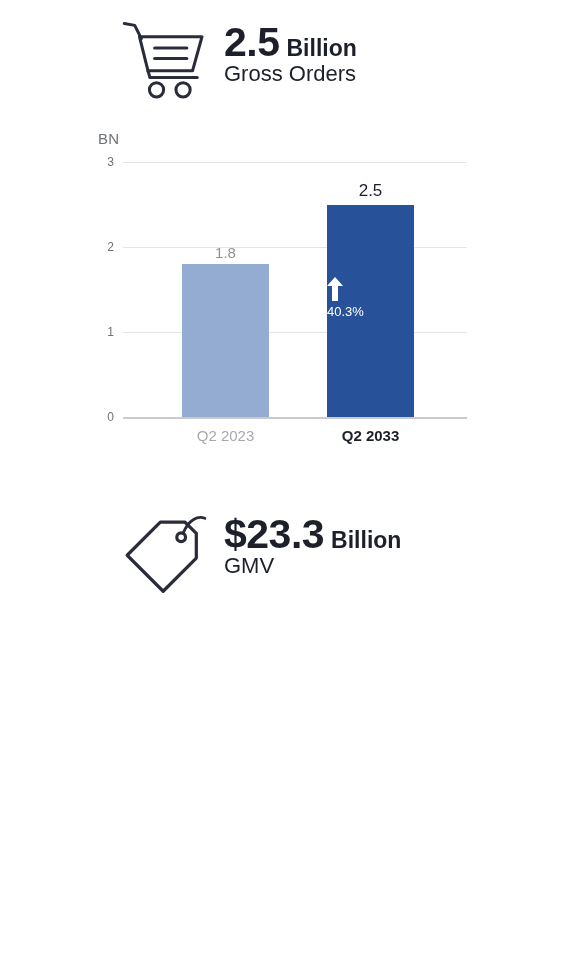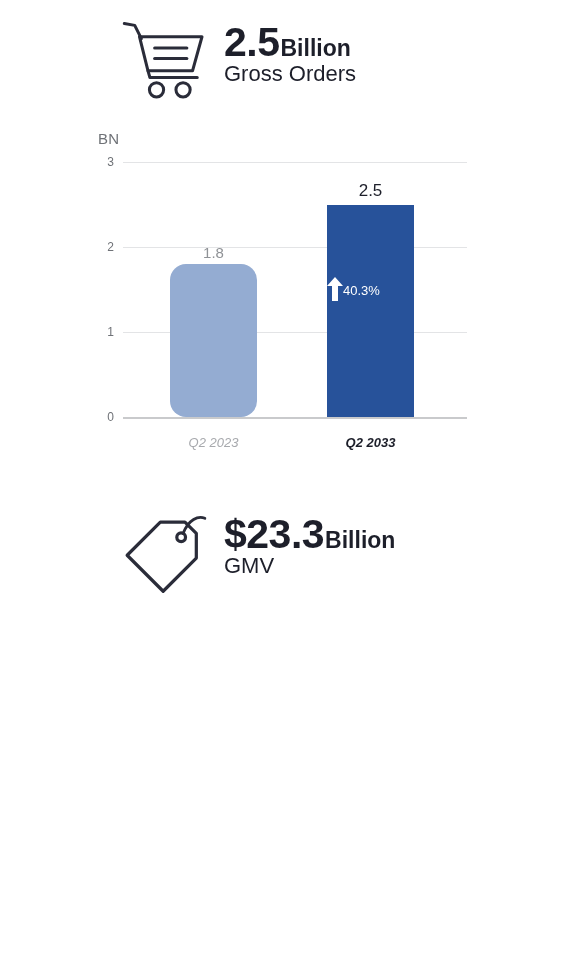--- a/index.html
+++ b/index.html
@@ -62,21 +62,21 @@
     font-size: 41px;
     font-weight: 700;
     letter-spacing: -0.5px;
     line-height: 1;
     color: #1d1f2a;
   }
   .kpi-unit {
     font-size: 23px;
     font-weight: 700;
     line-height: 1;
-    margin-left: 1px;
+    margin-left: 7px;
     color: #1d1f2a;
   }
   .kpi-sub {
     font-size: 22px;
     font-weight: 400;
     line-height: 1;
     margin-top: 0;
     color: #1d1f2a;
   }
 
@@ -149,46 +149,45 @@
     bottom: 100%;
     margin-bottom: 4px;
     font-size: 17px;
   }
 
   .growth {
     position: absolute;
     left: 0;
     width: 100%;
     display: flex;
-    flex-direction: row;
-    align-items: center;
+    flex-direction: column;
+    align-items: flex-start;
     color: #ffffff;
   }
   #chart-orders .growth { top: 72px; }
   .growth-arrow {
     width: 16px;
     height: 24px;
     display: block;
   }
   .growth-pct {
     font-size: 13px;
     margin-top: 3px;
     color: #ffffff;
     white-space: nowrap;
   }
 
   .cat-label {
     position: absolute;
     top: 100%;
     left: 50%;
     transform: translateX(-50%);
-    margin-top: 18px;
-    font-size: 13px;
-    white-space: nowrap;
-    font-style: italic;
+    margin-top: 10px;
+    font-size: 15px;
+    white-space: nowrap;
   }
   .cat-label.prev { color: #a7a9ad; }
   .cat-label.curr { color: #1d1f2a; font-weight: 700; }
 </style>
 </head>
 <body>
 
 <section class="panel" id="panel-orders">
 
   <div class="kpi-header">
@@ -225,21 +224,21 @@
       <div class="gridline" style="top:85px;">
         <span class="tick-label">2</span>
       </div>
       <div class="gridline" style="top:170px;">
         <span class="tick-label">1</span>
       </div>
       <div class="gridline baseline" style="top:255px;">
         <span class="tick-label">0</span>
       </div>
 
-      <div class="bar prev" style="left:47px; width:87px; height:153px;border-radius:16px;">
+      <div class="bar prev" style="left:59px; width:87px; height:153px;">
         <span class="bar-value prev">1.8</span>
         <span class="cat-label prev">Q2 2023</span>
       </div>
 
       <div class="bar curr" style="left:204px; width:87px; height:212px;">
         <span class="bar-value curr">2.5</span>
         <div class="growth">
           <svg class="growth-arrow" viewBox="0 0 16 24" aria-hidden="true">
             <path d="M8 0 L16 9 L11 9 L11 24 L5 24 L5 9 L0 9 Z" fill="#ffffff"></path>
           </svg>

